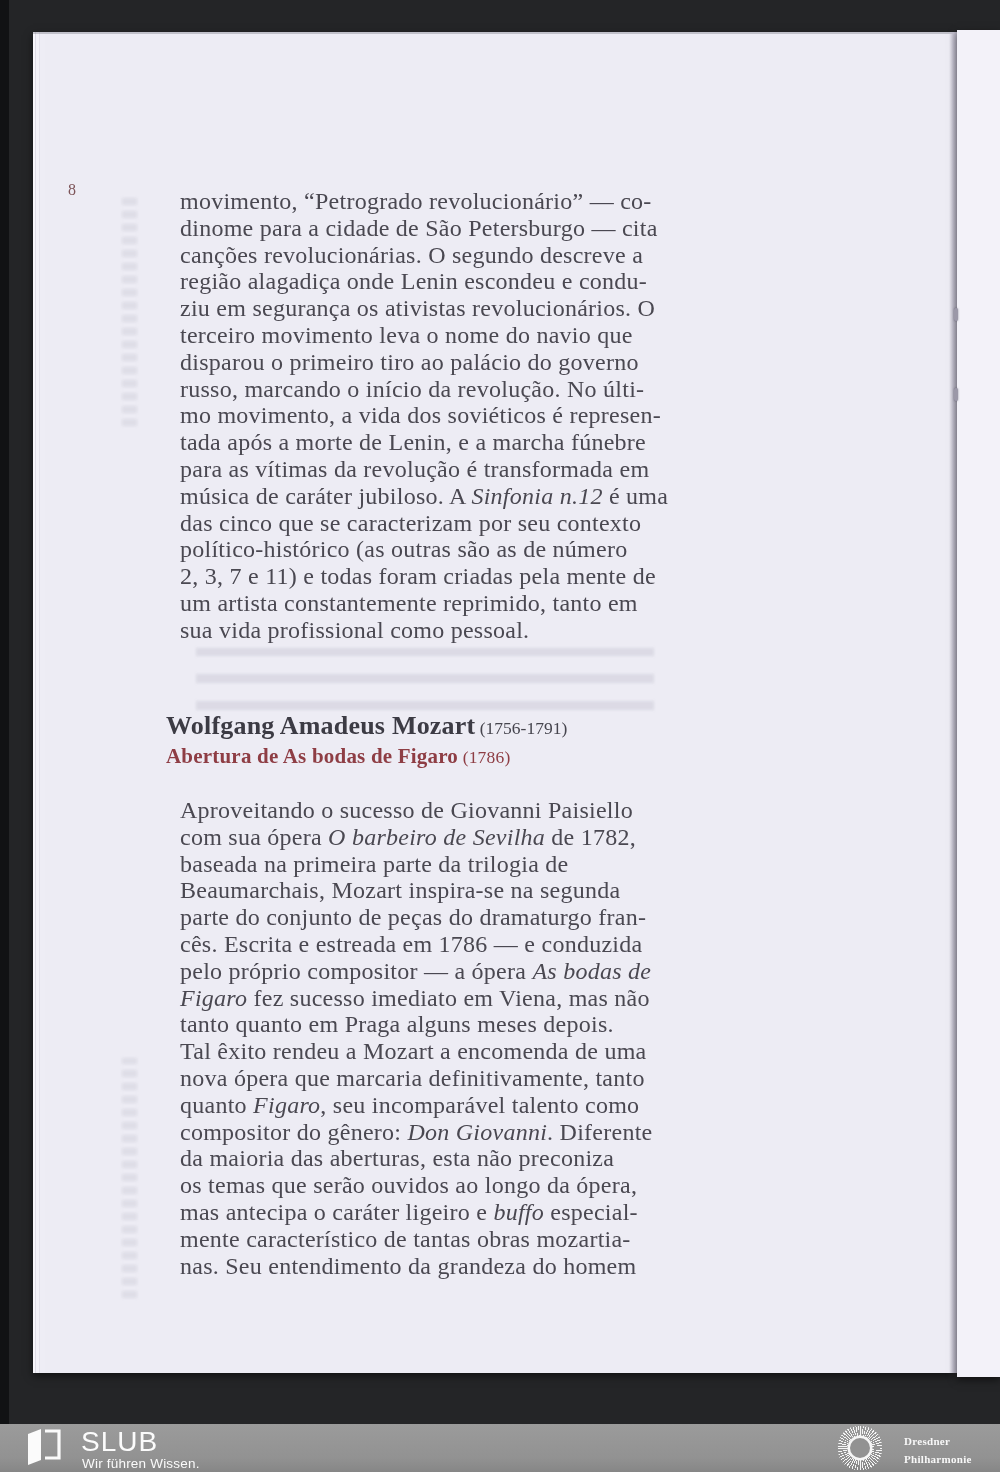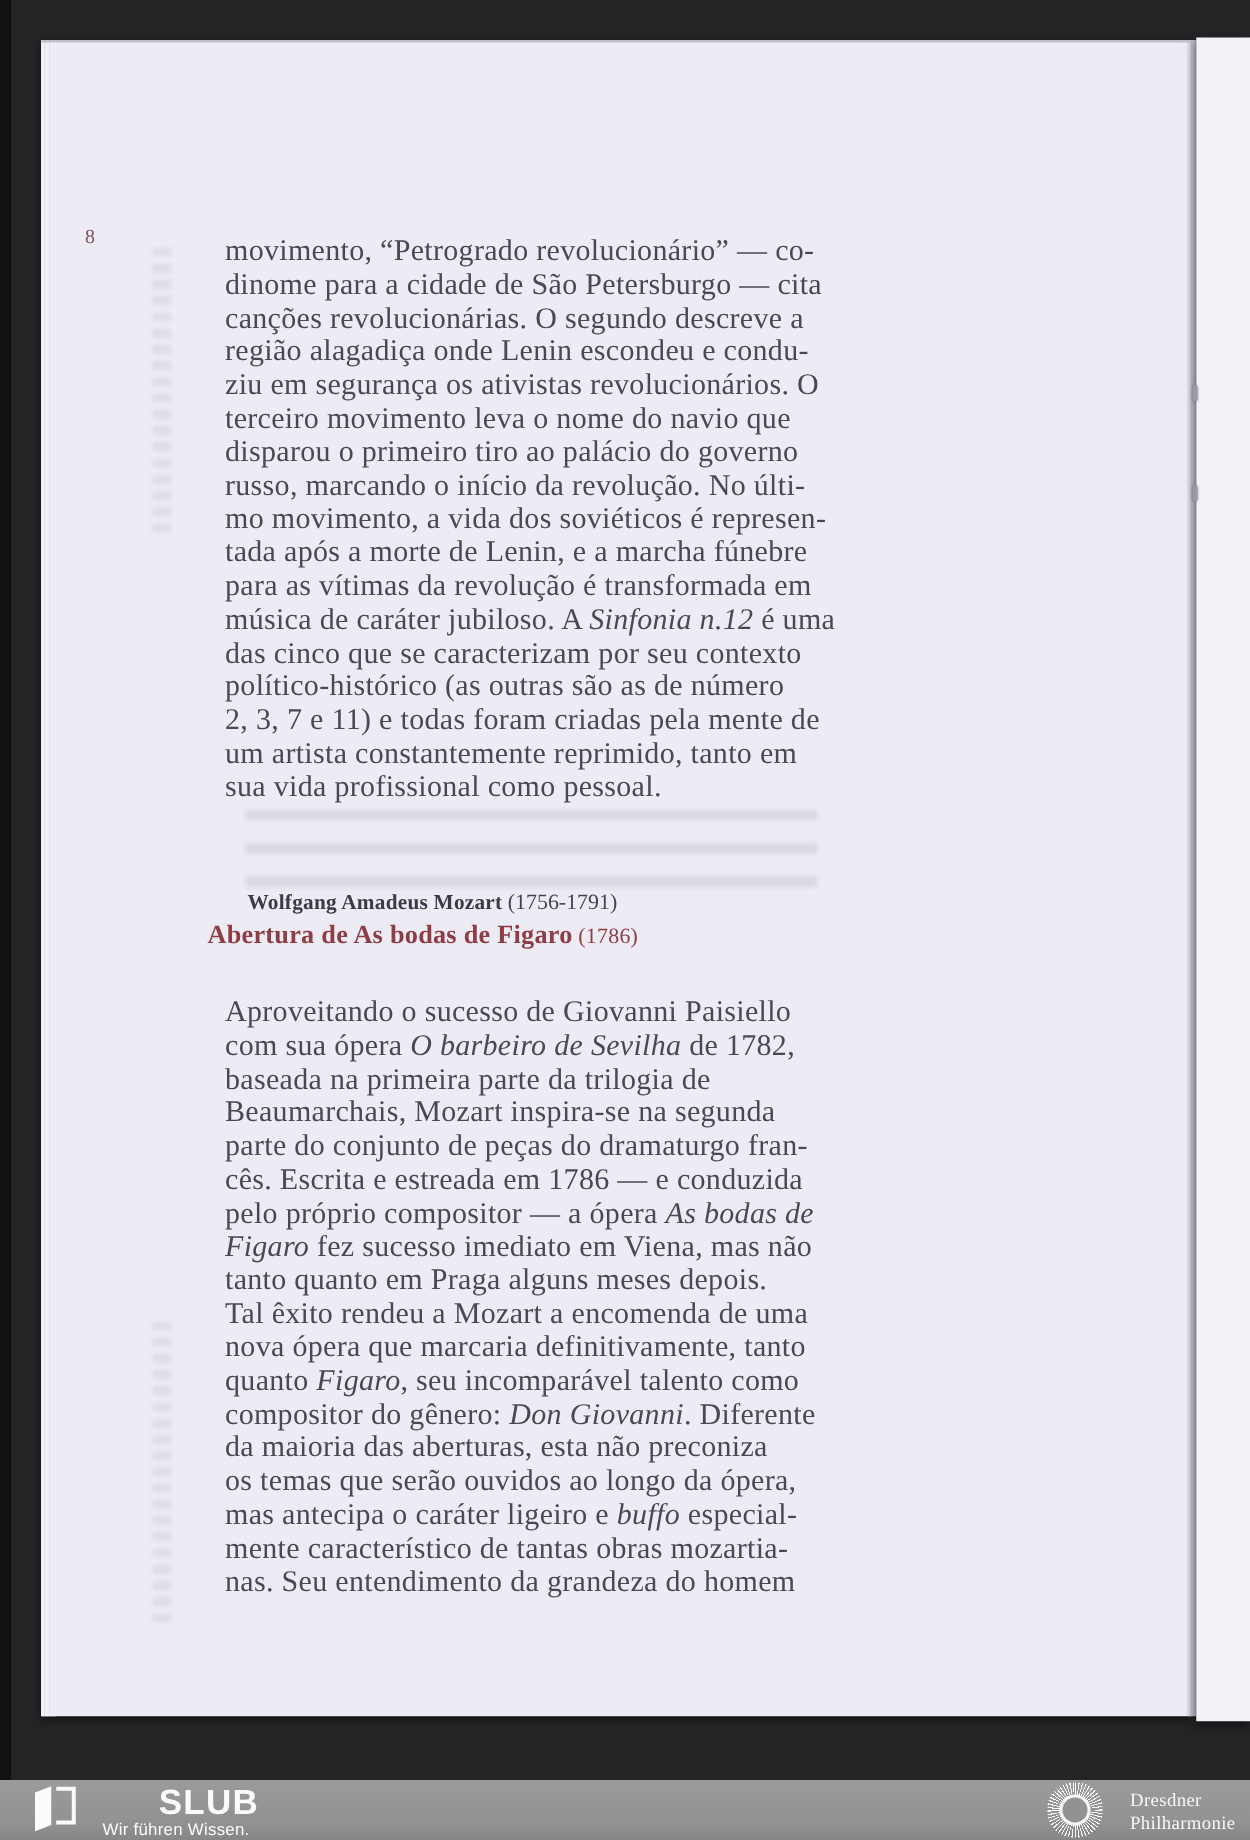--- a/index.html
+++ b/index.html
@@ -40,21 +40,21 @@
   
   .page-number{
     position:absolute;left:68px;top:181px;
     font-size:16px;color:#7d5458;letter-spacing:.5px;
   }
   .textblock{position:absolute;left:180px;width:500px;color:#4a4851;}
   .p1{top:188px;}
   .p2{top:797px;}
   .tline{font-size:24px;line-height:26.8px;letter-spacing:.25px;white-space:nowrap;}
   .heading{position:absolute;left:166px;top:711px;white-space:nowrap;}
-  .h-composer{font-size:17px;font-weight:bold;color:#3c3b44;letter-spacing:.2px;margin-left:32px;}
+  .h-composer{font-size:26px;font-weight:bold;color:#3c3b44;letter-spacing:.2px;}
   .h-dates{font-size:17.5px;font-weight:normal;color:#46454e;}
   .h-work{margin-top:3px;font-size:21px;font-weight:bold;color:#8e3d44;letter-spacing:.2px;}
   .h-work .wtitle{}
   .h-work .wyear{font-weight:normal;font-size:17.5px;}
 
   
   .smudge{position:absolute;pointer-events:none;filter:blur(1.6px);}
   .smudge.h{background:repeating-linear-gradient(0deg,rgba(116,114,138,.14) 0 9px,rgba(116,114,138,0) 9px 27px);}
   .smudge.v{background:repeating-linear-gradient(0deg,rgba(116,114,138,.12) 0 7px,rgba(116,114,138,0) 7px 13px);}
   .sm1{left:196px;top:648px;width:458px;height:62px;}
@@ -64,39 +64,39 @@
   
   .footer{
     position:absolute;left:0;top:1424px;width:1000px;height:48px;
     background:linear-gradient(180deg,#9b9b9b 0,#929292 70%,#868686 100%);
     font-family:"Liberation Sans", sans-serif;
   }
   .slub{position:absolute;left:26px;top:2px;width:360px;height:46px;}
   .slub-book{position:absolute;left:0;top:1px;}
   .slub-name{
     position:absolute;left:55px;top:0px;
-    color:#fbfbfb;font-size:28px;font-weight:bold;letter-spacing:1px;margin-left:46px;
+    color:#fbfbfb;font-size:28px;font-weight:normal;letter-spacing:1px;
   }
   .slub-tagline{
     position:absolute;left:56px;top:30px;
     color:#fbfbfb;font-size:13.5px;font-weight:normal;letter-spacing:.2px;
   }
   .phil{position:absolute;left:838px;top:0;height:48px;}
   .phil-logo{
     position:absolute;left:0;top:2px;width:44px;height:44px;border-radius:46%;
     background:repeating-conic-gradient(#f6f6f6 0deg 2.6deg,rgba(255,255,255,0) 2.6deg 7.4deg);
   }
   .phil-logo::after{
     content:'';position:absolute;inset:12px;border-radius:50%;background:#929292;
     box-shadow:0 0 0 2.5px #f6f6f6;
   }
   .phil-text{
     position:absolute;left:66px;top:8px;
     color:#f8f8f8;font-family:"Liberation Serif", serif;
-    font-size:15px;font-weight:normal;line-height:18px;letter-spacing:.3px;white-space:nowrap;
+    font-size:11px;font-weight:bold;line-height:18px;letter-spacing:.3px;white-space:nowrap;
   }
 </style>
 </head>
 <body>
 
 <div class="scan-edge-left"></div>
 
 <div class="page">
 </div>
 

